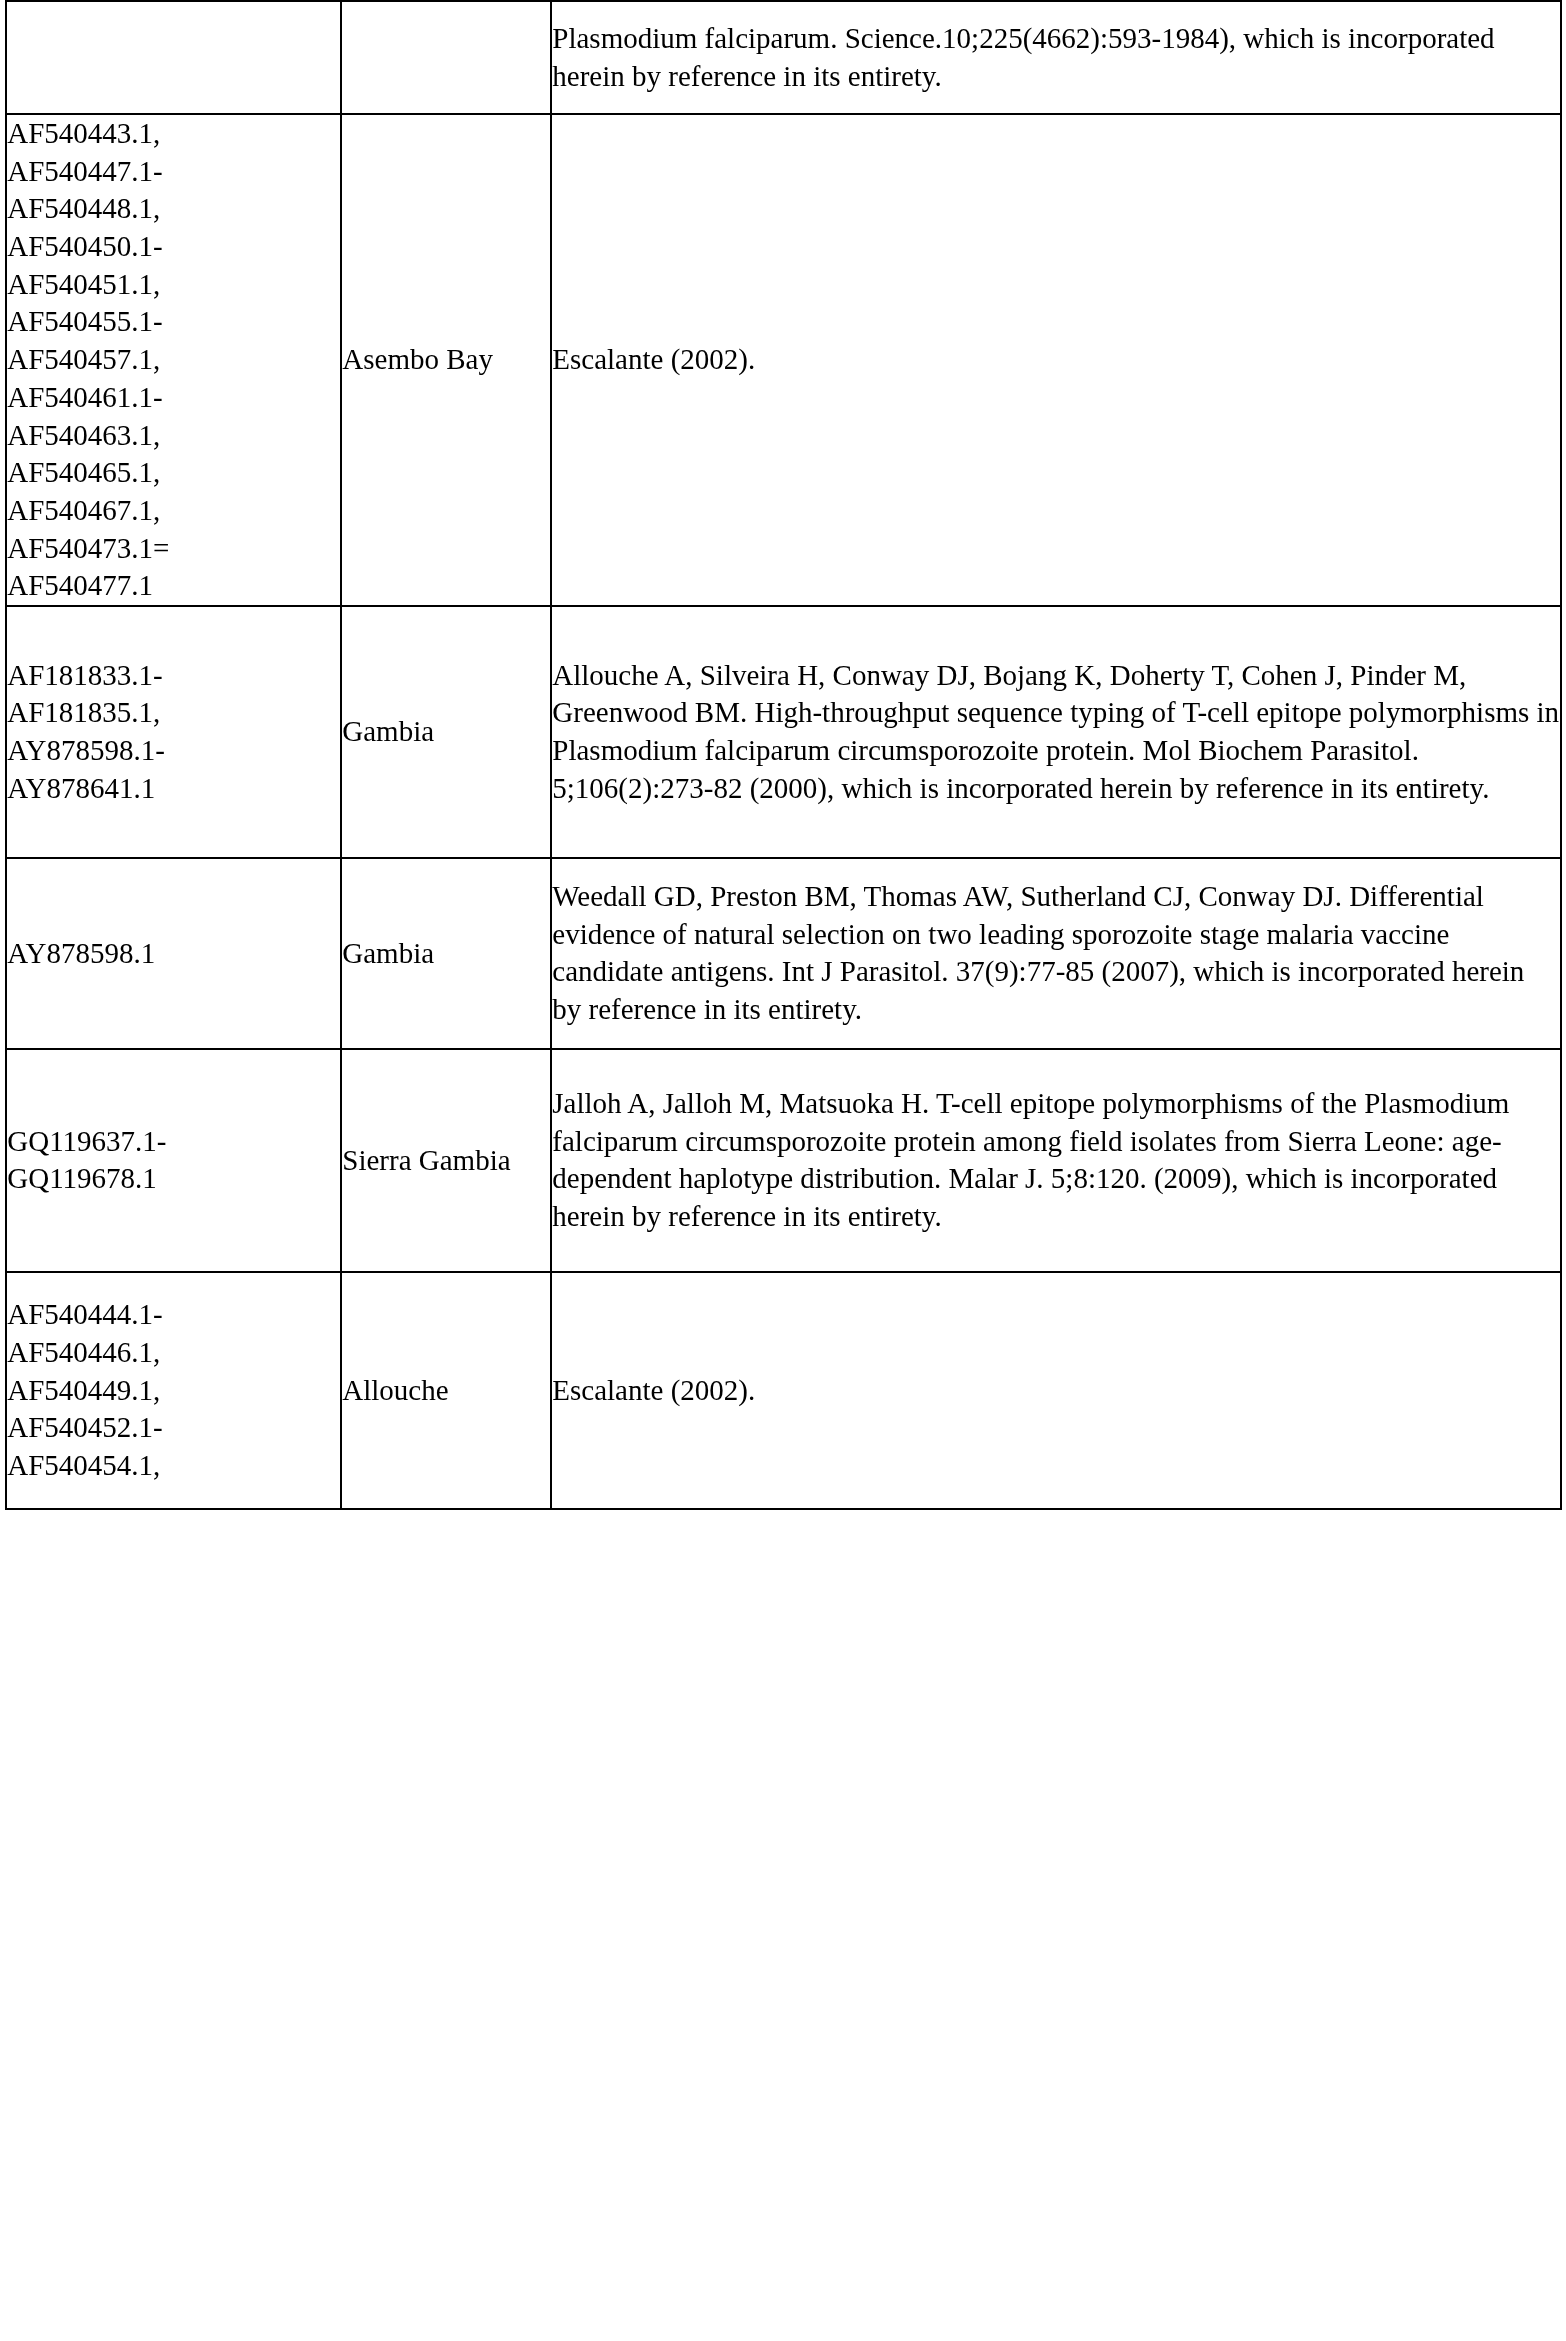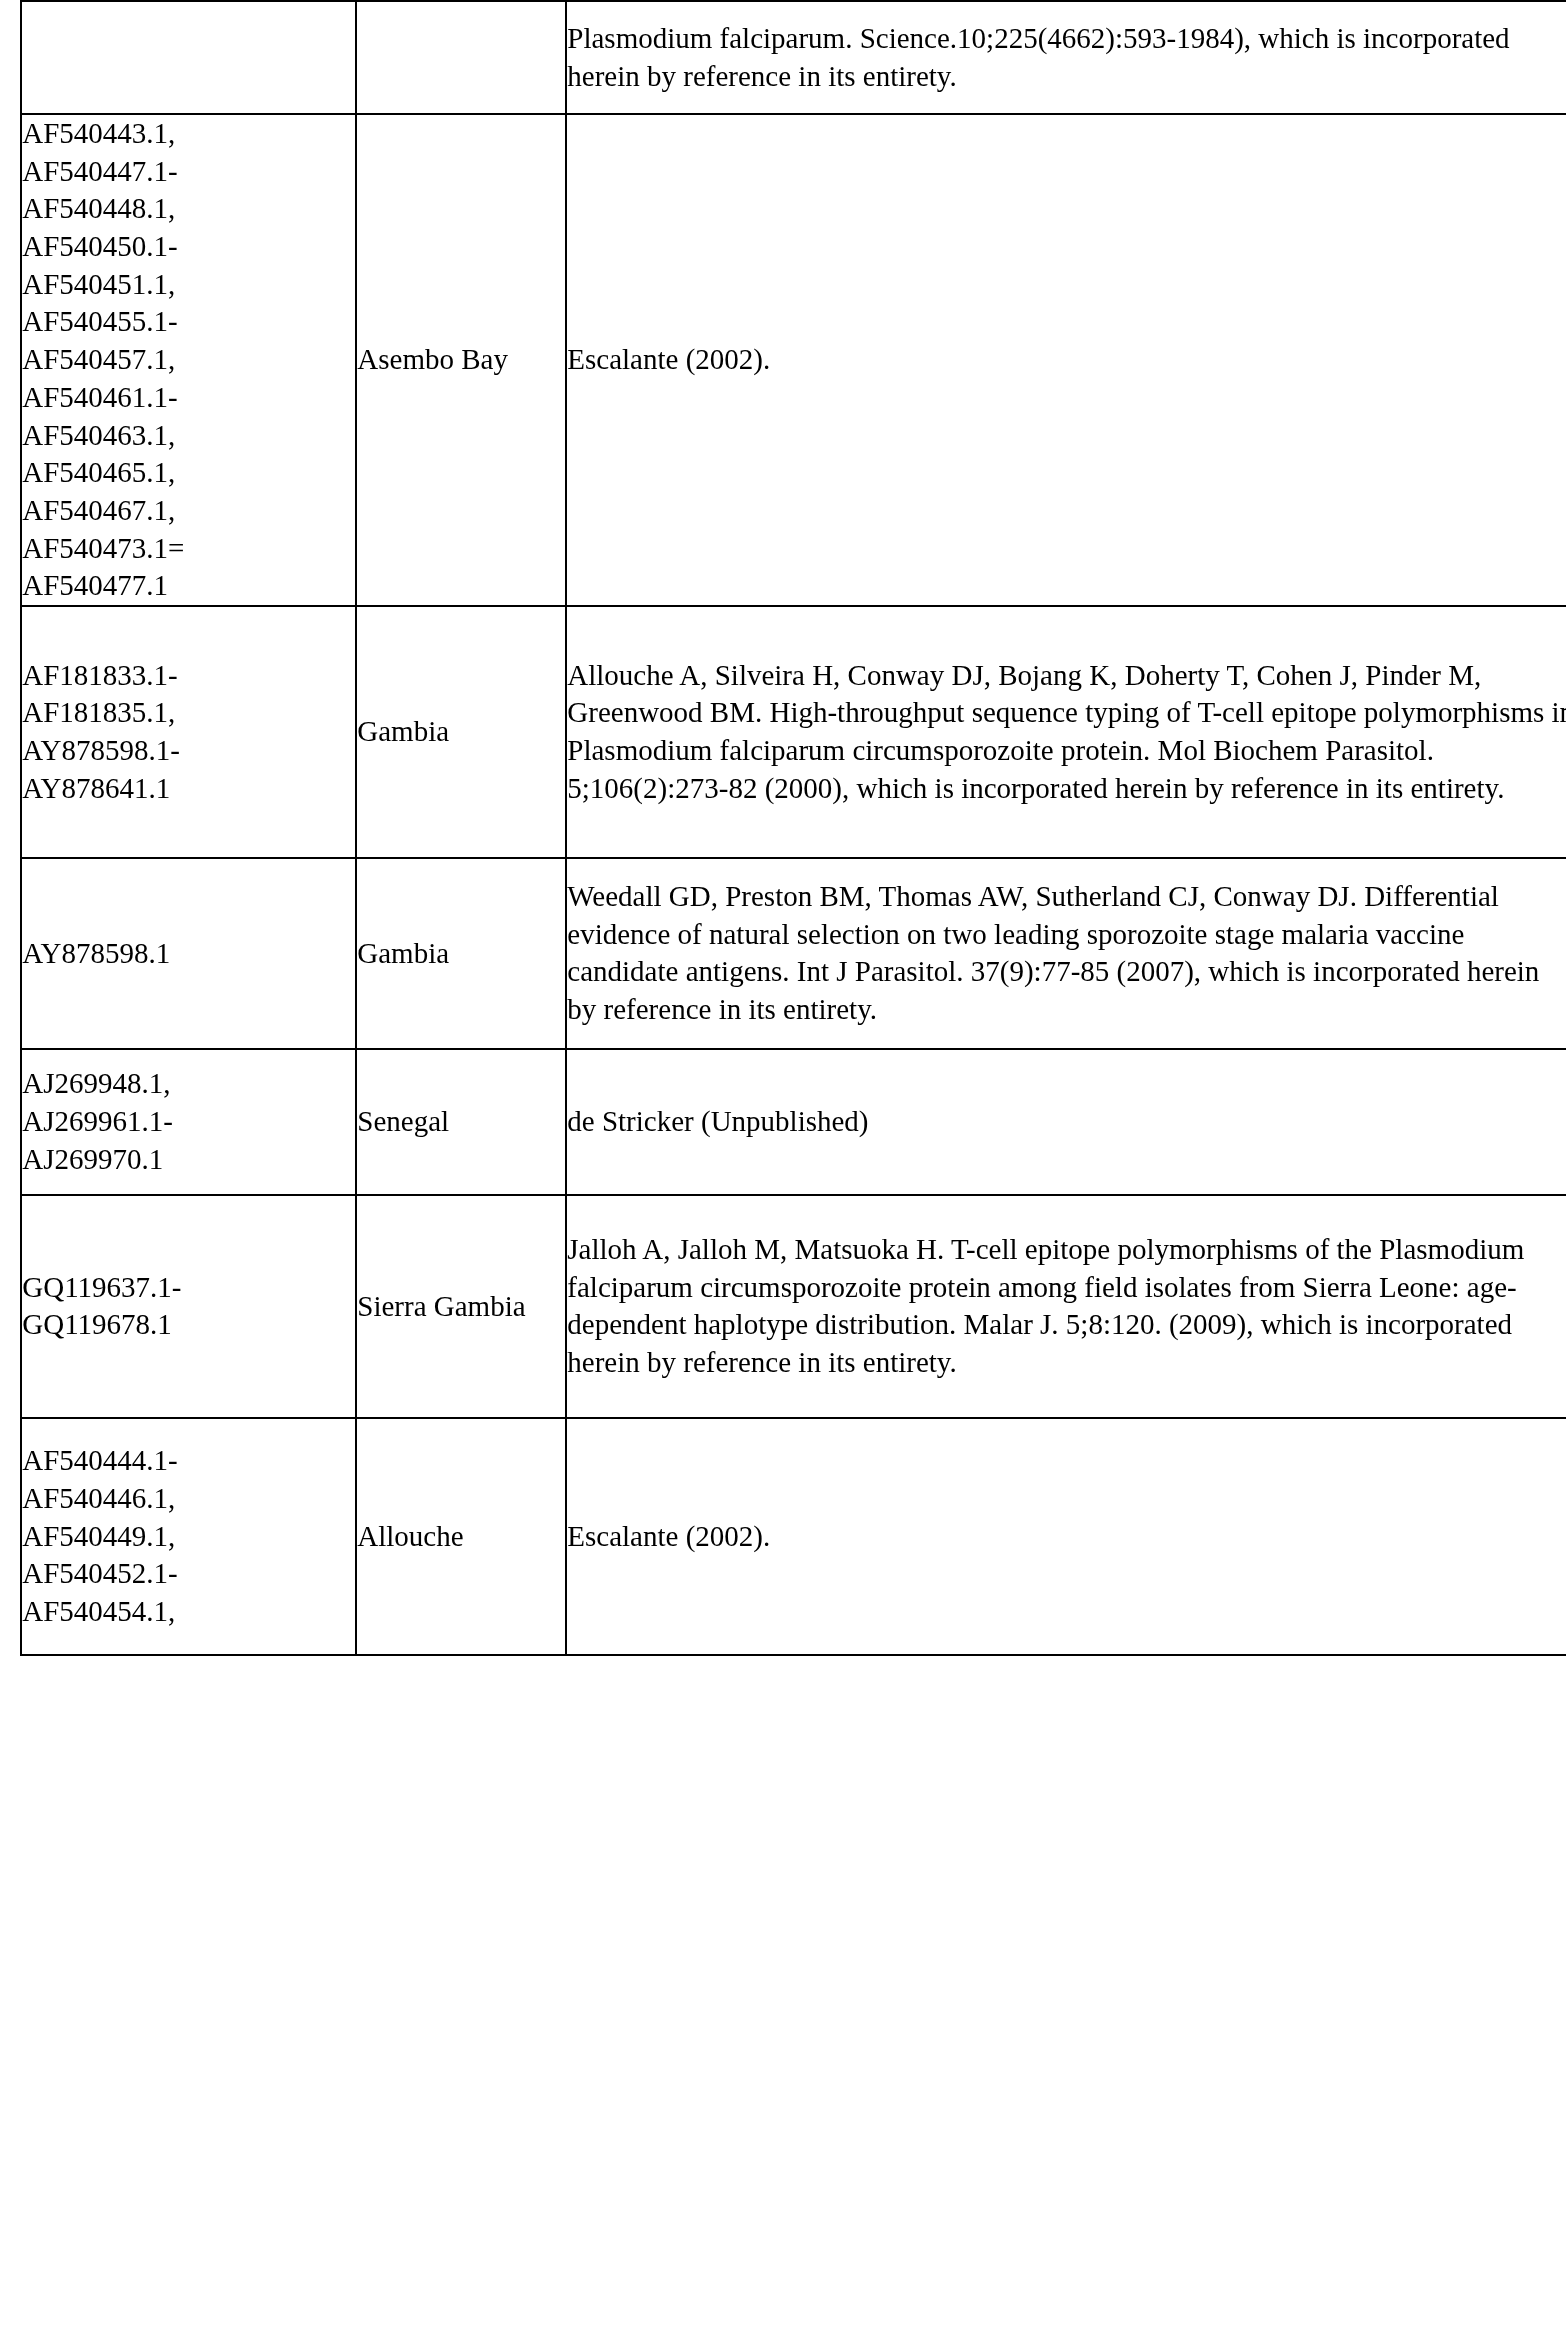--- a/index.html
+++ b/index.html
@@ -11,21 +11,20 @@
     font-family: "Liberation Serif", "DejaVu Serif", serif;
     color: #000000;
   }
   .page {
     position: relative;
     width: 1566px;
     height: 2342px;
     background: #ffffff;
     box-sizing: border-box;
     overflow: hidden;
-    padding-left: 15px;
   }
   table.ref-table {
     border-collapse: collapse;
     width: 1555px;
     margin-left: 5.3px;
     table-layout: fixed;
   }
   table.ref-table td {
     border: 2.7px solid #000000;
     vertical-align: middle;
@@ -101,27 +100,20 @@
         <td class="cell-loc">Gambia</td>
         <td class="cell-ref ref-top">Allouche A, Silveira H, Conway DJ, Bojang K, Doherty T, Cohen J, Pinder M, Greenwood BM. High-throughput sequence typing of T-cell epitope polymorphisms in Plasmodium falciparum circumsporozoite protein. Mol Biochem Parasitol. 5;106(2):273-82 (2000), which is incorporated herein by reference in its entirety.</td>
       </tr>
 
       <tr style="height:191px;">
         <td class="cell-acc">AY878598.1</td>
         <td class="cell-loc">Gambia</td>
         <td class="cell-ref ref-top">Weedall GD, Preston BM, Thomas AW, Sutherland CJ, Conway DJ. Differential evidence of natural selection on two leading sporozoite stage malaria vaccine candidate antigens. Int J Parasitol. 37(9):77-85 (2007), which is incorporated herein by reference in its entirety.</td>
       </tr>
 
-      <tr style="height:146px;">
-        <td class="cell-acc">AJ269948.1,
-AJ269961.1-
-AJ269970.1</td>
-        <td class="cell-loc">Senegal</td>
-        <td class="cell-ref ref-top">de Stricker (Unpublished)</td>
-      </tr>
 
       <tr style="height:223px;">
         <td class="cell-acc">GQ119637.1-
 GQ119678.1</td>
         <td class="cell-loc">Sierra Gambia</td>
         <td class="cell-ref ref-top">Jalloh A, Jalloh M, Matsuoka H. T-cell epitope polymorphisms of the Plasmodium falciparum circumsporozoite protein among field isolates from Sierra Leone: age-dependent haplotype distribution. Malar J. 5;8:120. (2009), which is incorporated herein by reference in its entirety.</td>
       </tr>
 
       <tr style="height:237px;">
         <td class="cell-acc acc-top">AF540444.1-

